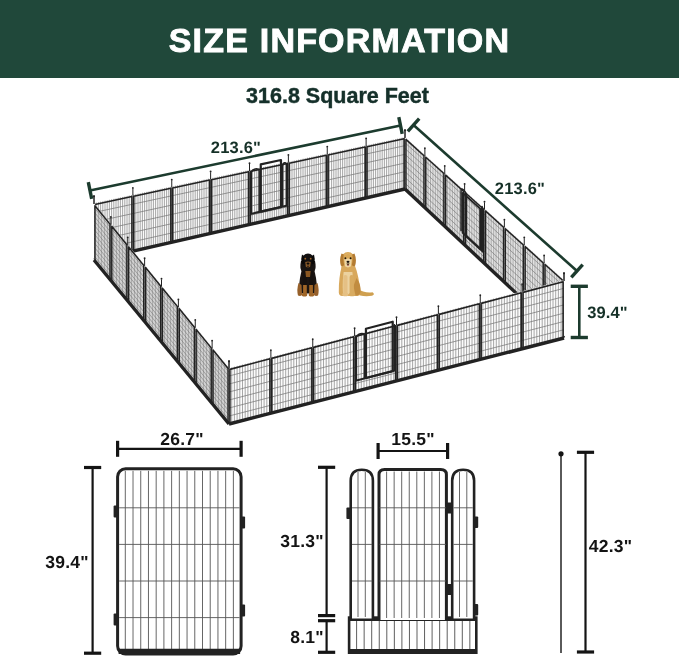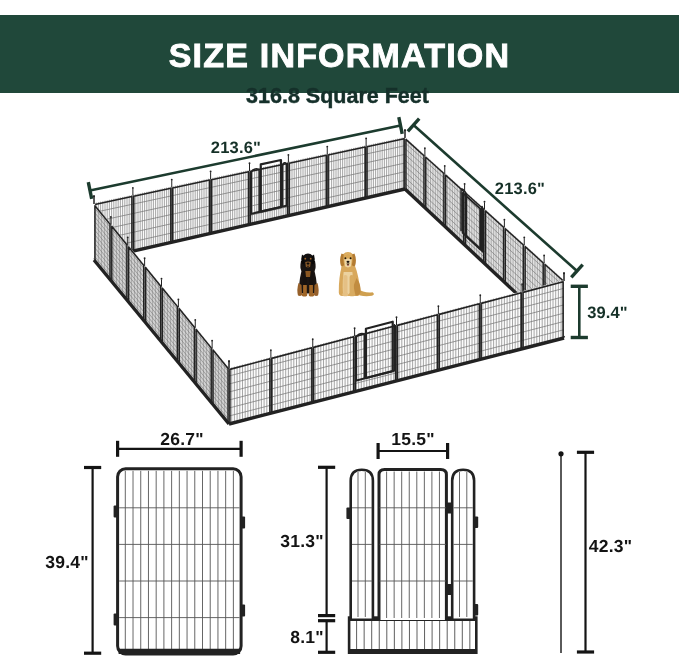--- a/index.html
+++ b/index.html
@@ -1,18 +1,18 @@
 <!DOCTYPE html>
 <html><head>
 <meta charset="utf-8">
 <style>
   html,body { margin:0; padding:0; background:#ffffff; }
   body { width:679px; height:656px; position:relative; overflow:hidden;
          font-family:"Liberation Sans", sans-serif; }
-  .banner { position:absolute; left:0; top:15px; width:679px; height:78px; padding-top:2px; box-sizing:border-box;
+  .banner { position:absolute; left:0; top:0; width:679px; height:78px; padding-top:2px; box-sizing:border-box;
              background:#20483a; display:flex; align-items:center; justify-content:center; }
   .banner h1 { margin:0; color:#ffffff; font-size:34px; font-weight:bold;
                 letter-spacing:1.2px; -webkit-text-stroke:0.9px #ffffff; }
   .sqft { position:absolute; left:-2px; top:84px; transform:translateZ(0); width:679px; text-align:center;
            color:#15302a; font-size:21.5px; -webkit-text-stroke:0.45px #15302a; font-weight:bold; letter-spacing:0px; }
   svg { position:absolute; left:0; top:0; transform:translateZ(0); }
 </style>
 </head>
 <body>
 

